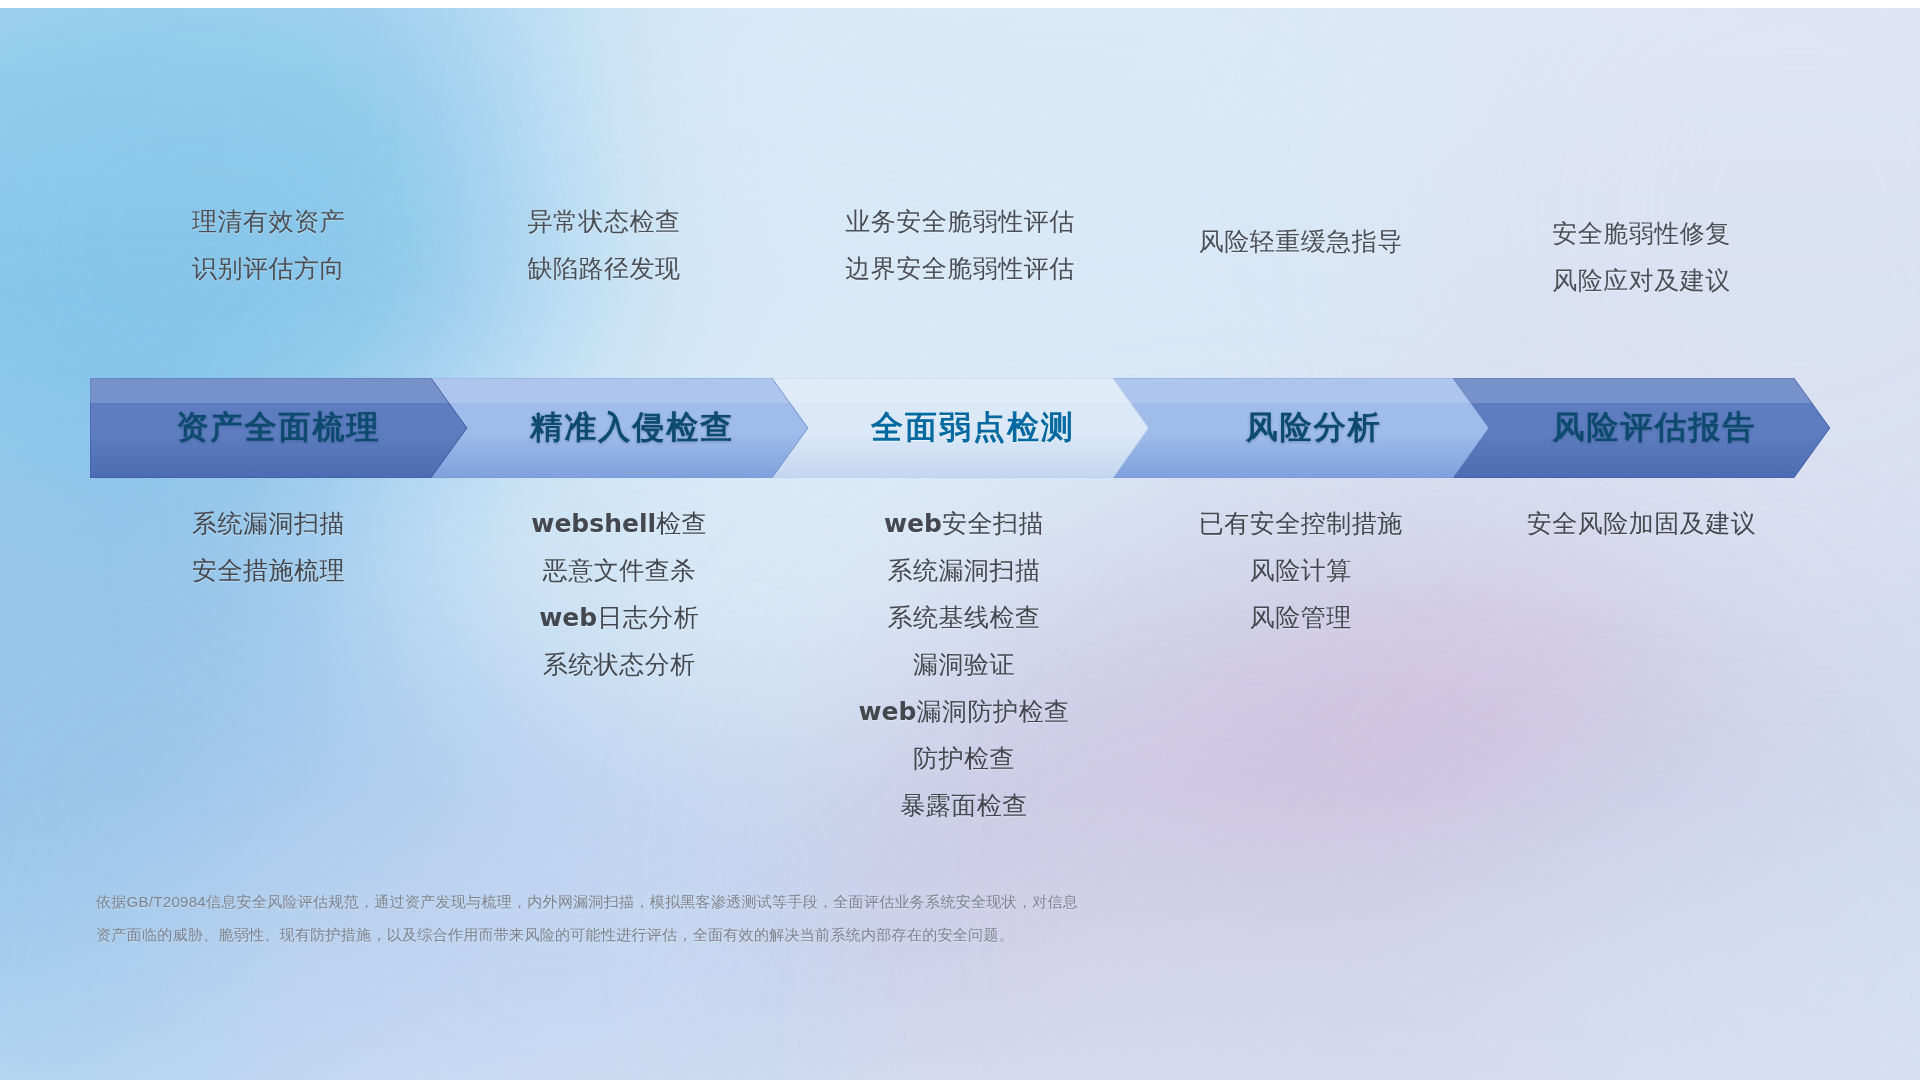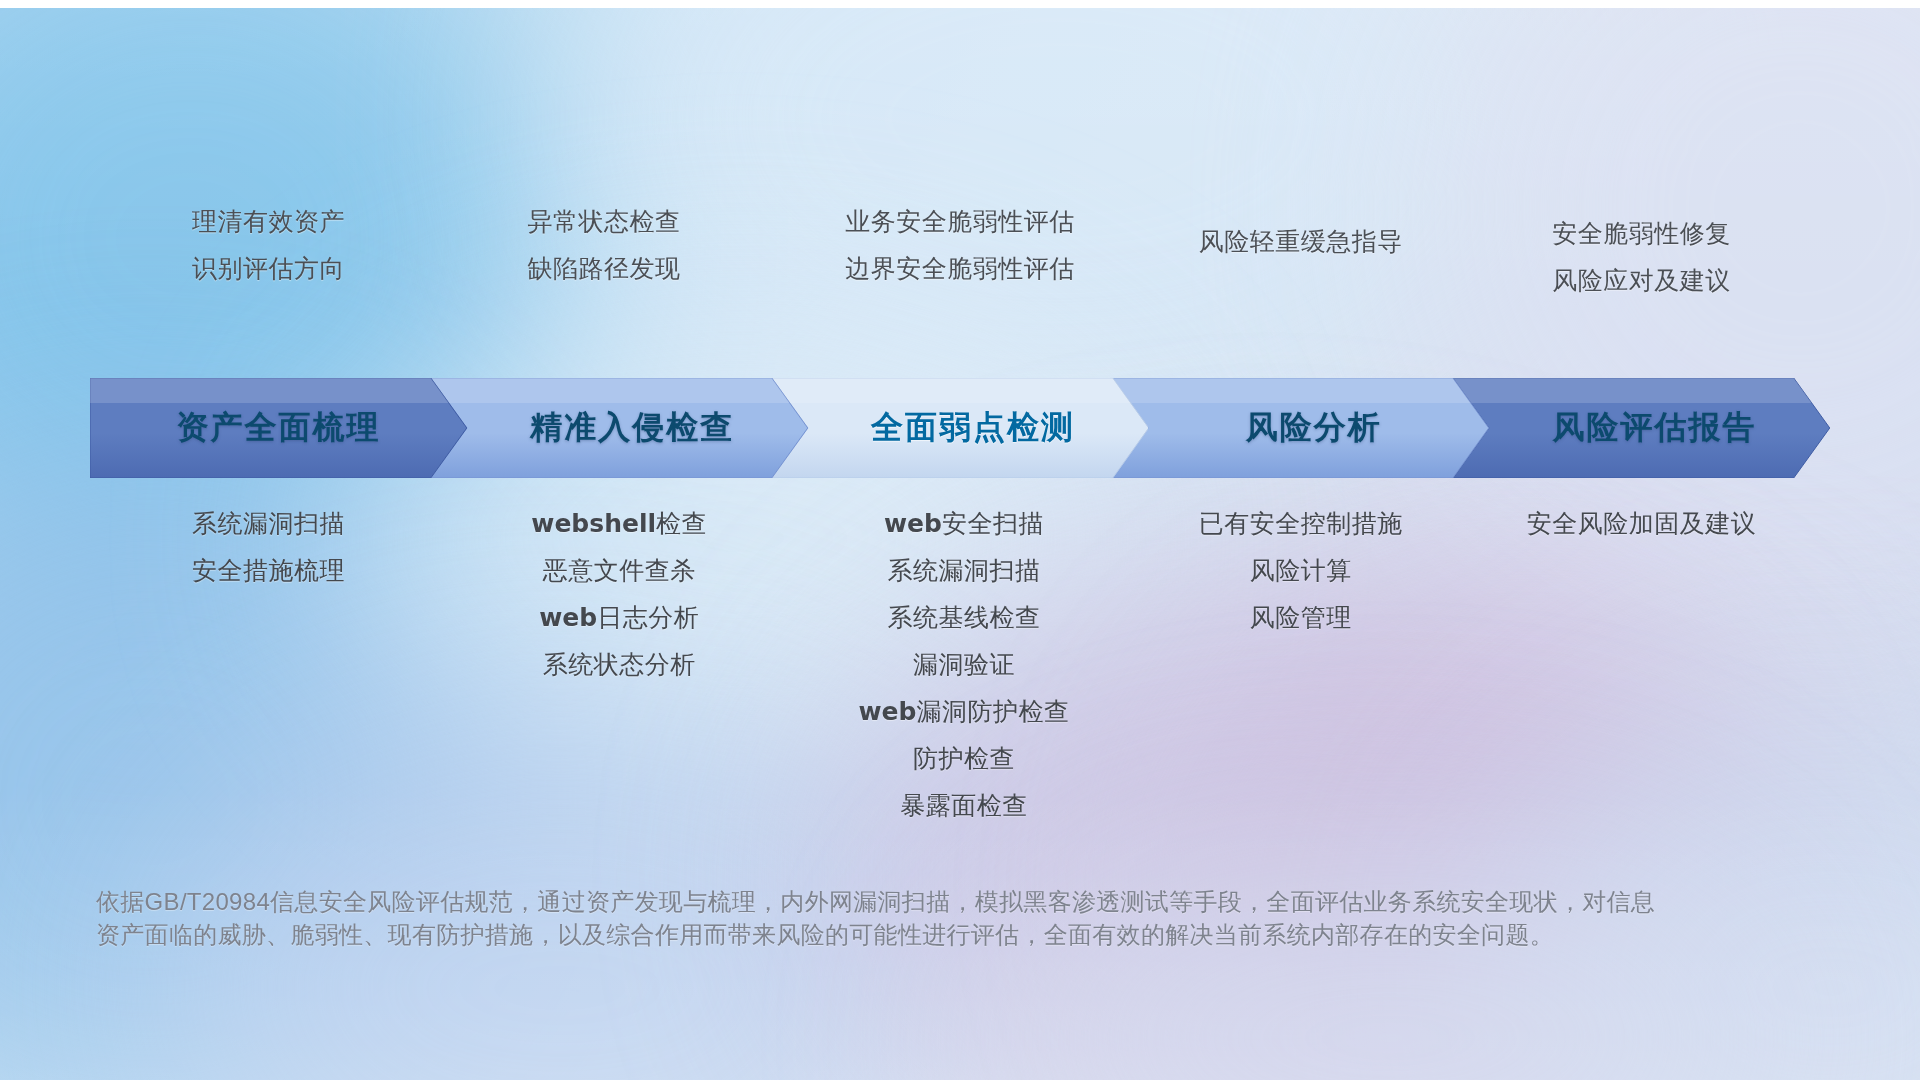--- a/index.html
+++ b/index.html
@@ -93,21 +93,21 @@
     letter-spacing:.5px;
     white-space:nowrap;
     text-shadow:0 1px 1px rgba(255,255,255,.4);
   }
   .bnote .lat { font-family:"DejaVu Sans",sans-serif; font-weight:bold; letter-spacing:0; }
 
   
   #footer {
     position:absolute; left:96px; top:877px; width:1530px;
     color:#7e838e;
-    font-size:24px;
+    font-size:15px;
     line-height:33px;
     letter-spacing:.3px;
     text-shadow:0 1px 1px rgba(255,255,255,.35);
   }
   #footer p { white-space:nowrap; }
 </style>
 </head>
 <body>
 
 <div id="stage">

